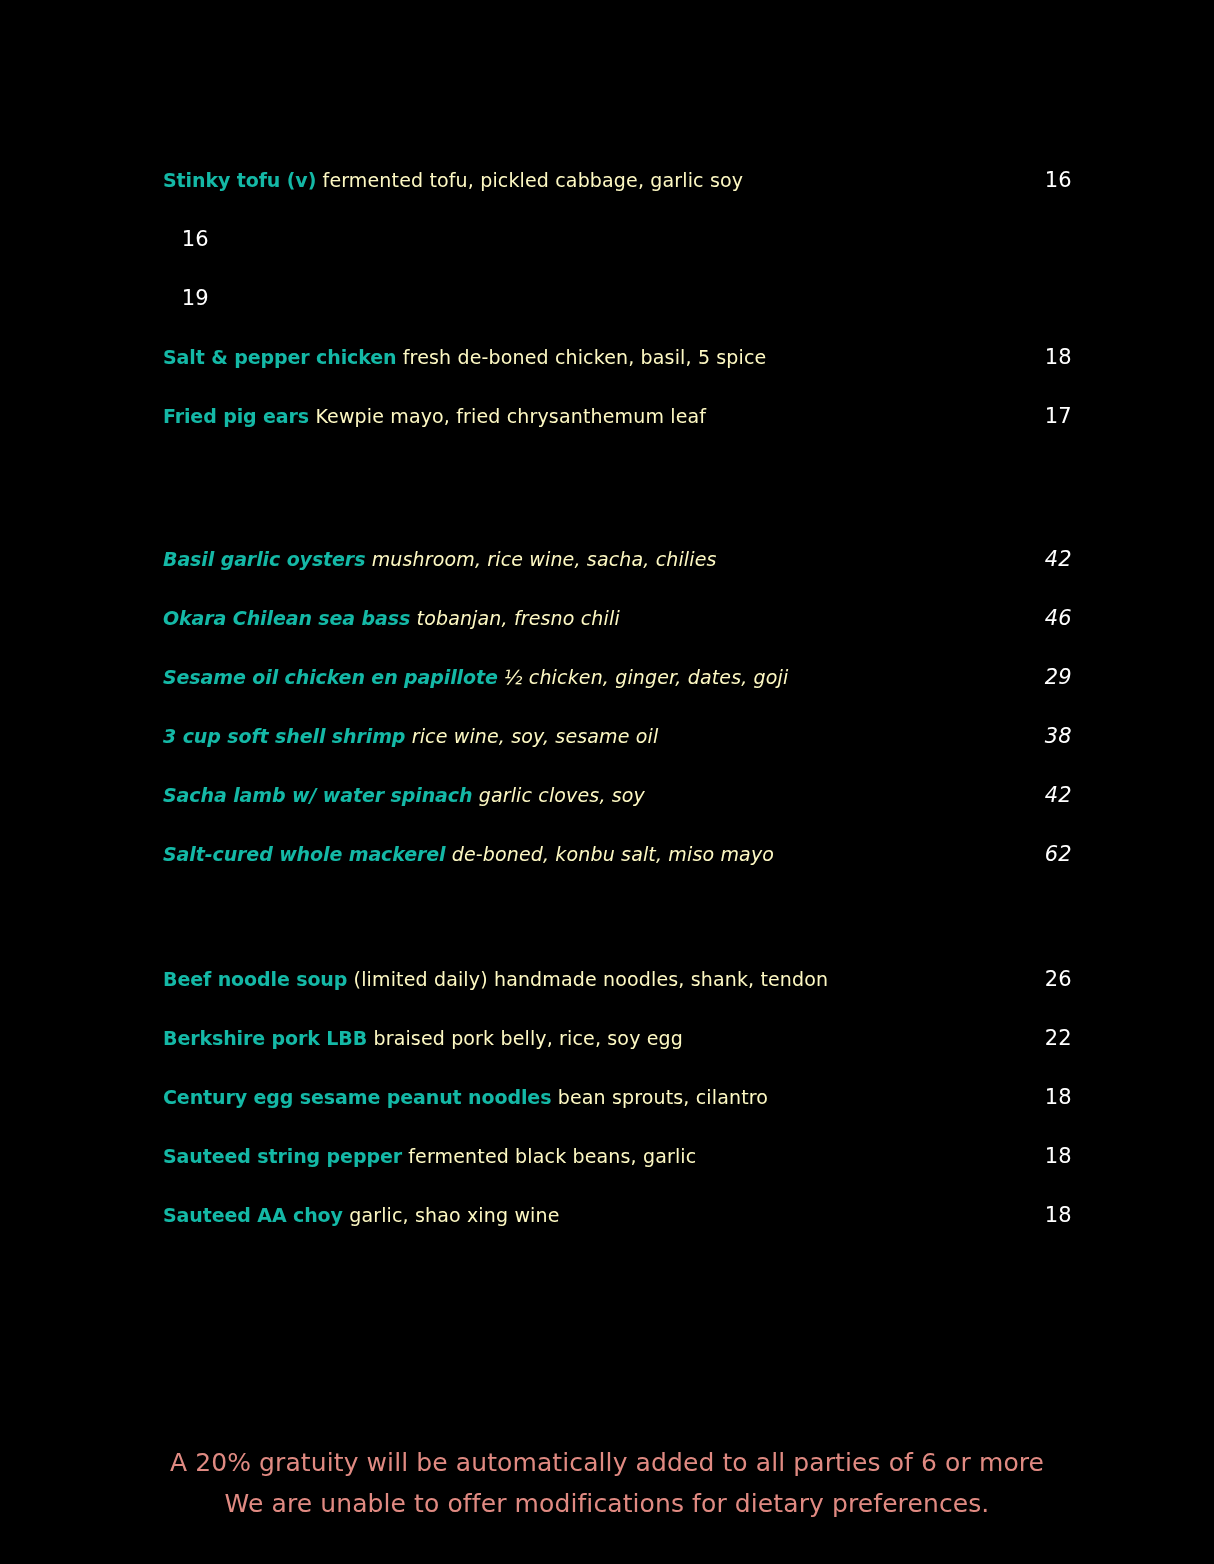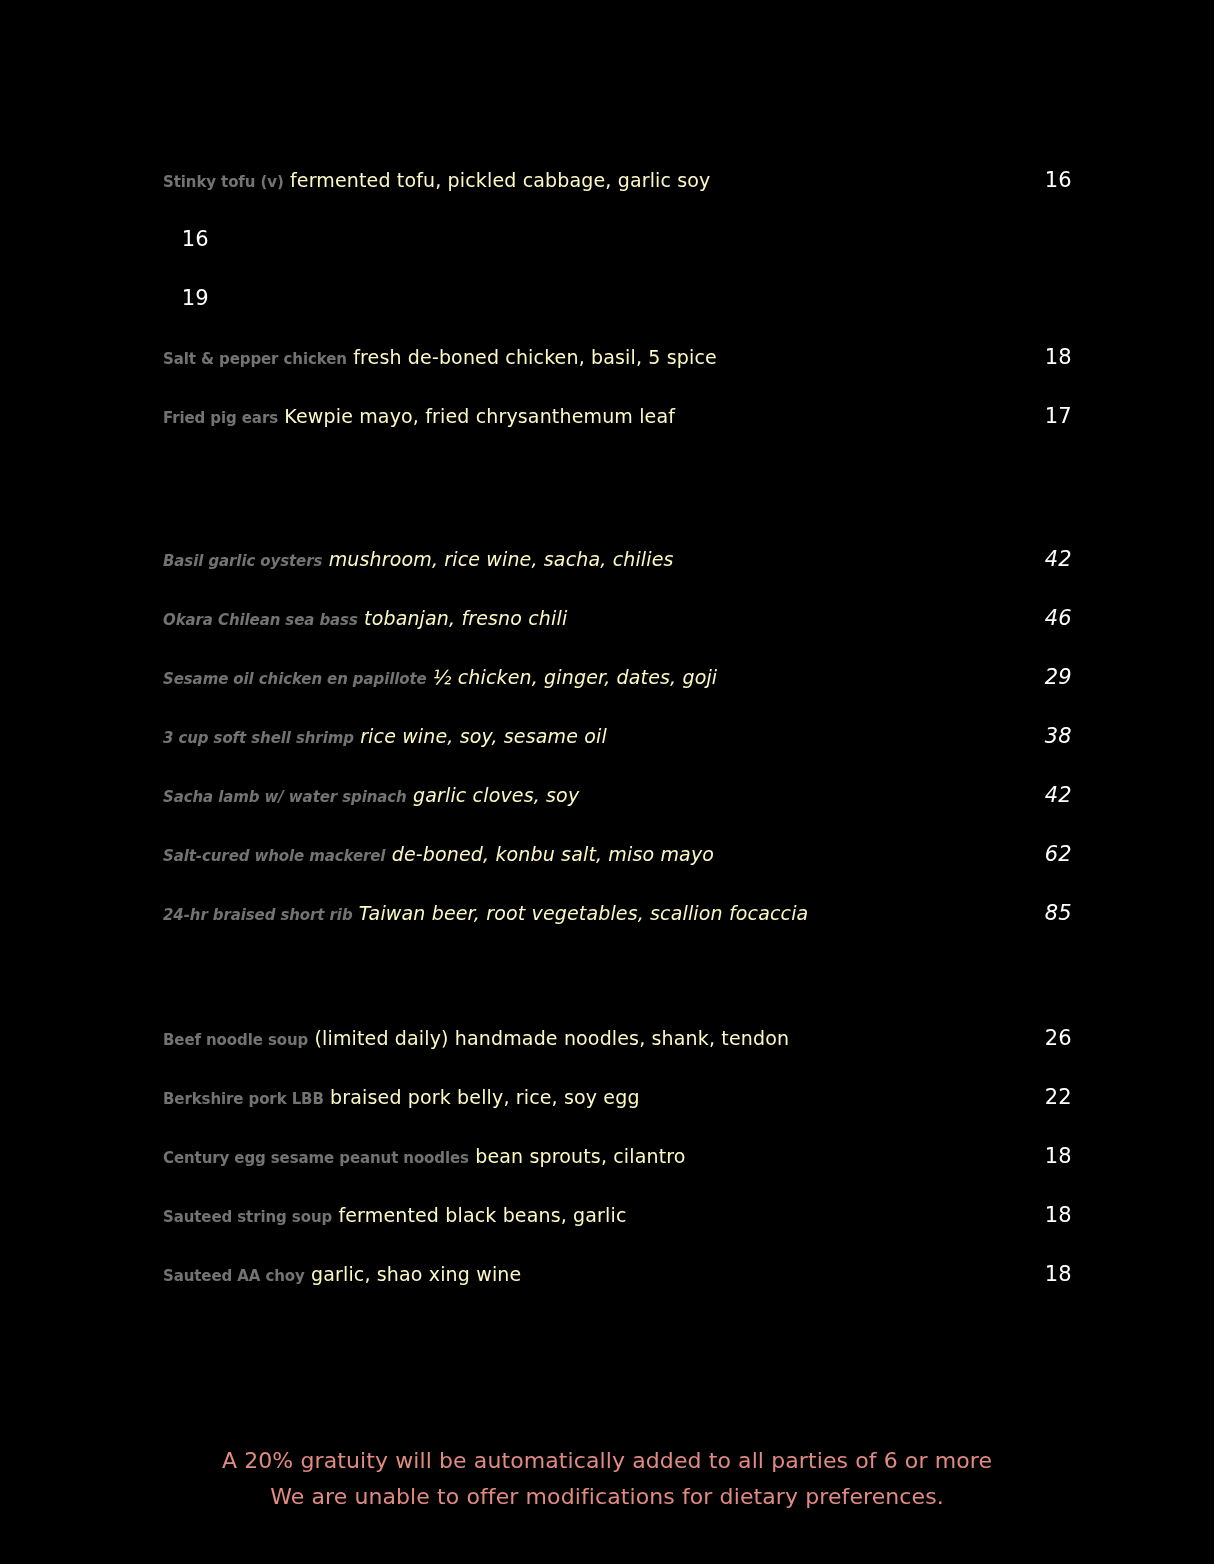--- a/index.html
+++ b/index.html
@@ -52,23 +52,23 @@
 
   .item-text {
     flex: 0 1 auto;
     font-size: 19.5px;
     line-height: 1.18;
     letter-spacing: 0.1px;
   }
 
   .item-name {
     font-weight: 700;
-    font-size: 15px;
+    font-size: 19px;
     letter-spacing: -0.1px;
-    color: #737373;
+    color: #14b8a6;
   }
 
   .item-desc {
     font-weight: 400;
     font-size: 19px;
     color: #fef9c3;
     letter-spacing: 0.15px;
   }
 
   .item-price {
@@ -81,21 +81,21 @@
     letter-spacing: 0.3px;
   }
 
   .menu-footer {
     position: absolute;
     left: 0;
     top: 1443px;
     width: 1214px;
     text-align: center;
     color: #e08a82;
-    font-size: 22px;
+    font-size: 25px;
     font-weight: 400;
     line-height: 1.62;
     letter-spacing: 0.1px;
   }
   .footer-line { display: block; }
 </style>
 </head>
 <body>
 
 <div class="menu-page">
@@ -168,27 +168,20 @@
         </div>
         <div class="item-price">42</div>
       </div>
       <div class="menu-row">
         <div class="item-text">
           <span class="item-name">Salt-cured whole mackerel</span>
           <span class="item-desc">de-boned, konbu salt, miso mayo</span>
         </div>
         <div class="item-price">62</div>
       </div>
-      <div class="menu-row">
-        <div class="item-text">
-          <span class="item-name">24-hr braised short rib</span>
-          <span class="item-desc">Taiwan beer, root vegetables, scallion focaccia</span>
-        </div>
-        <div class="item-price">85</div>
-      </div>
     </div>
 
     <div class="menu-section gap-medium">
       <div class="menu-row">
         <div class="item-text">
           <span class="item-name">Beef noodle soup</span>
           <span class="item-desc">(limited daily) handmade noodles, shank, tendon</span>
         </div>
         <div class="item-price">26</div>
       </div>
@@ -201,21 +194,21 @@
       </div>
       <div class="menu-row">
         <div class="item-text">
           <span class="item-name">Century egg sesame peanut noodles</span>
           <span class="item-desc">bean sprouts, cilantro</span>
         </div>
         <div class="item-price">18</div>
       </div>
       <div class="menu-row">
         <div class="item-text">
-          <span class="item-name">Sauteed string soup</span>
+          <span class="item-name">Sauteed string pepper</span>
           <span class="item-desc">fermented black beans, garlic</span>
         </div>
         <div class="item-price">18</div>
       </div>
       <div class="menu-row">
         <div class="item-text">
           <span class="item-name">Sauteed AA choy</span>
           <span class="item-desc">garlic, shao xing wine</span>
         </div>
         <div class="item-price">18</div>

